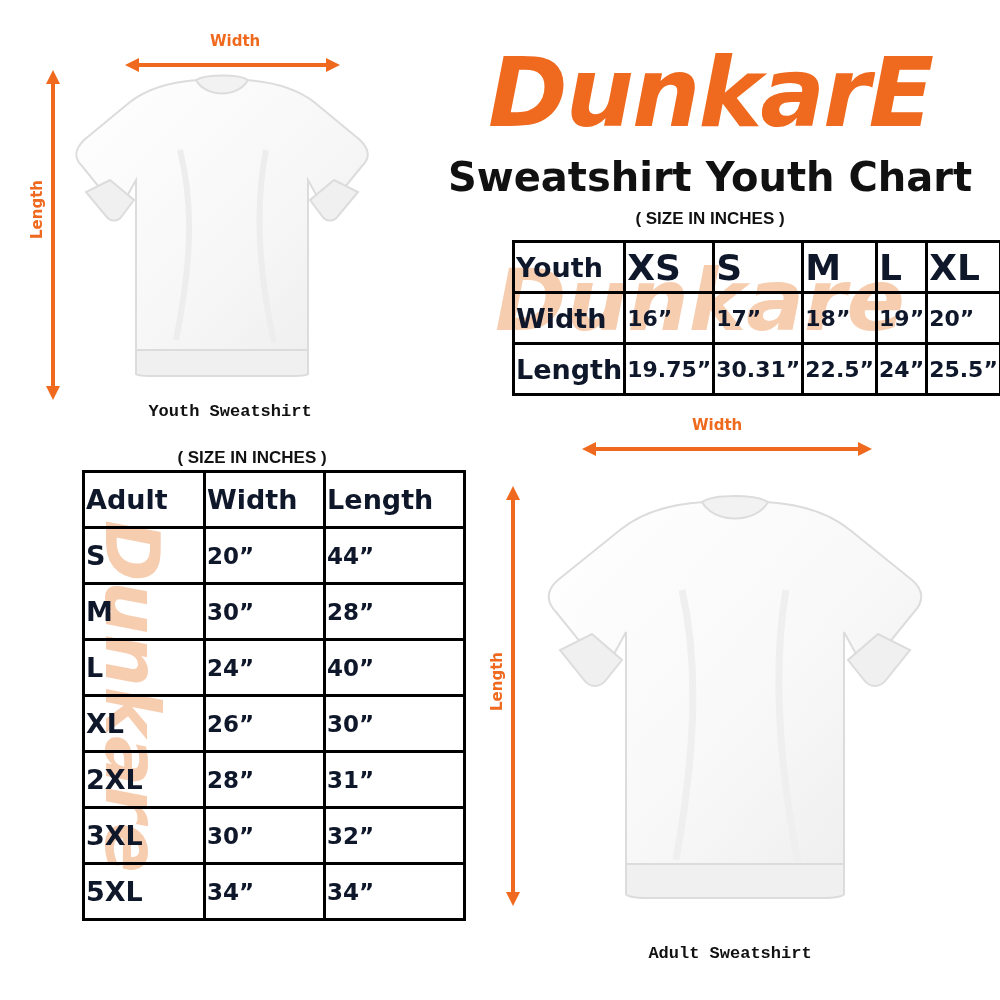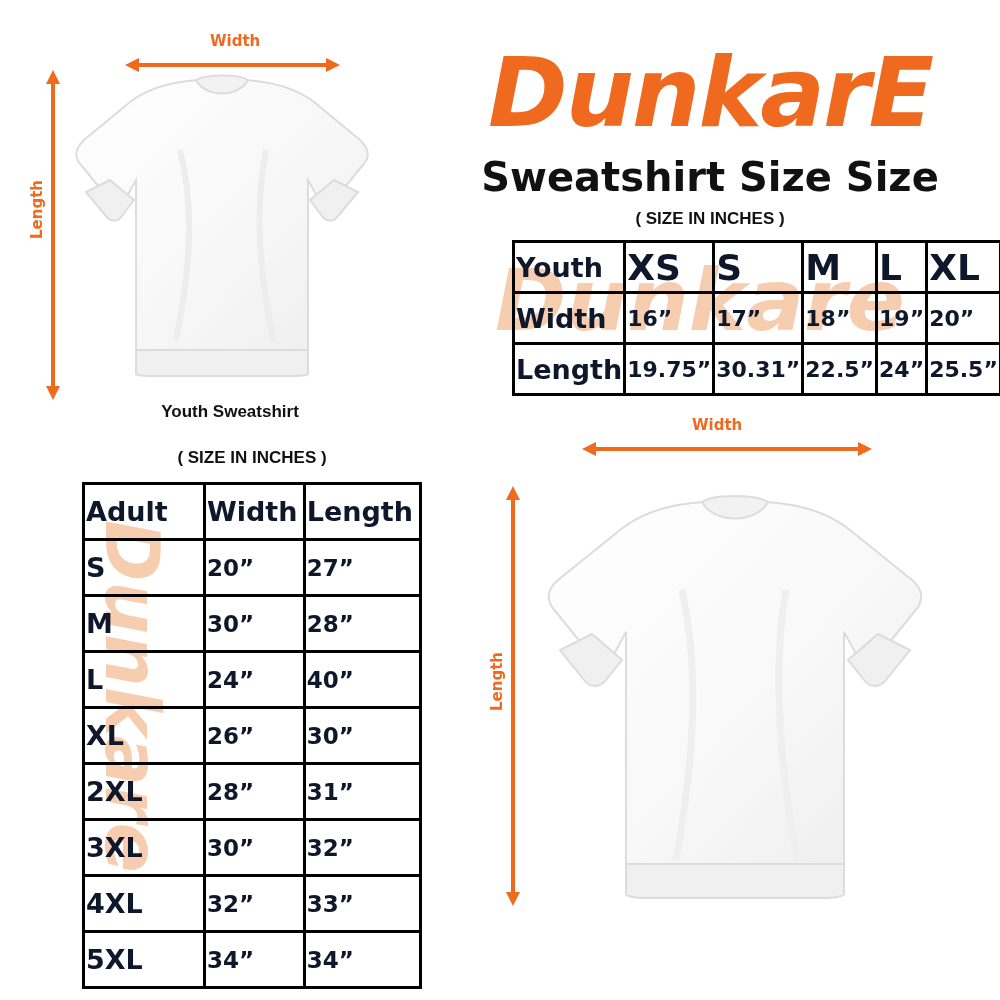--- a/index.html
+++ b/index.html
@@ -71,51 +71,51 @@
   }
 
   
   #youth-table{left:512px;top:240px;width:468px;}
   #youth-table td{height:46px;font-size:26px;}
   #youth-table td.hdr{font-size:36px;}
   #youth-table td.label{width:110px;font-size:27px;}
   #youth-table td.val{font-size:22px;}
 
   
-  #adult-table{left:82px;top:470px;width:340px;margin-top:12px;}
+  #adult-table{left:82px;top:470px;width:384px;}
   #adult-table td{height:51px;font-size:27px;}
   #adult-table td.label{width:116px;}
   #adult-table td.val{font-size:23px;}
 
   
   .shirt-wrap{position:absolute;}
   .caption{
     position:absolute;
     font-size:17px;font-weight:bold;color:#111;
-    font-family:Liberation Sans, sans-serif;
+    font-family:Liberation Mono, monospace;
     text-align:center;
   }
 
   
   .arrow-label{
     position:absolute;color:#ef6a1e;font-weight:bold;font-size:15px;
     font-family:"DejaVu Sans", sans-serif;
   }
   .v-label{writing-mode:vertical-rl;transform:rotate(180deg);}
 </style>
 </head>
 <body>
 
 <div class="page">
 
   <div class="wm wm1">Dunkare</div>
   <div class="wm wm2">Dunkare</div>
 
   <div class="brand">DunkarE</div>
-  <div class="chart-title">Sweatshirt Size Size</div>
+  <div class="chart-title">Sweatshirt Youth Chart</div>
   <div class="size-note-top">( SIZE IN INCHES )</div>
   <div class="size-note-bottom">( SIZE IN INCHES )</div>
 
   <div class="shirt-wrap" style="left:30px;top:30px;width:390px;height:370px;">
     <svg width="390" height="370" viewBox="0 0 390 370">
       <defs>
         <linearGradient id="gy" x1="0" y1="0" x2="1" y2="1">
           <stop offset="0%" stop-color="#ffffff"></stop>
           <stop offset="55%" stop-color="#f7f7f7"></stop>
           <stop offset="100%" stop-color="#ececec"></stop>
@@ -188,21 +188,21 @@
   <table id="adult-table">
     <tbody>
       <tr>
         <td class="label">Adult</td>
         <td>Width</td>
         <td>Length</td>
       </tr>
       <tr>
         <td class="label">S</td>
         <td class="val">20”</td>
-        <td class="val">27”</td>
+        <td class="val">44”</td>
       </tr>
       <tr>
         <td class="label">M</td>
         <td class="val">30”</td>
         <td class="val">28”</td>
       </tr>
       <tr>
         <td class="label">L</td>
         <td class="val">24”</td>
         <td class="val">40”</td>
@@ -214,25 +214,20 @@
       </tr>
       <tr>
         <td class="label">2XL</td>
         <td class="val">28”</td>
         <td class="val">31”</td>
       </tr>
       <tr>
         <td class="label">3XL</td>
         <td class="val">30”</td>
         <td class="val">32”</td>
-      </tr>
-      <tr>
-        <td class="label">4XL</td>
-        <td class="val">32”</td>
-        <td class="val">33”</td>
       </tr>
       <tr>
         <td class="label">5XL</td>
         <td class="val">34”</td>
         <td class="val">34”</td>
       </tr>
     </tbody>
   </table>
 
   <div class="shirt-wrap" style="left:460px;top:430px;width:530px;height:510px;">
@@ -265,14 +260,15 @@
     <div class="arrow-label" style="left:232px;top:-14px;">Width</div>
 
     
     <svg class="abs" style="left:42px;top:56px;" width="22" height="420">
       <line x1="11" y1="8" x2="11" y2="412" stroke="#ef6a1e" stroke-width="4"></line>
       <polygon points="11,0 4,14 18,14" fill="#ef6a1e"></polygon>
       <polygon points="11,420 4,406 18,406" fill="#ef6a1e"></polygon>
     </svg>
     <div class="arrow-label v-label" style="left:28px;top:222px;">Length</div>
   </div>
+  <div class="caption" style="left:630px;top:944px;width:200px;">Adult Sweatshirt</div>
 
 </div>
 
 </body></html>

